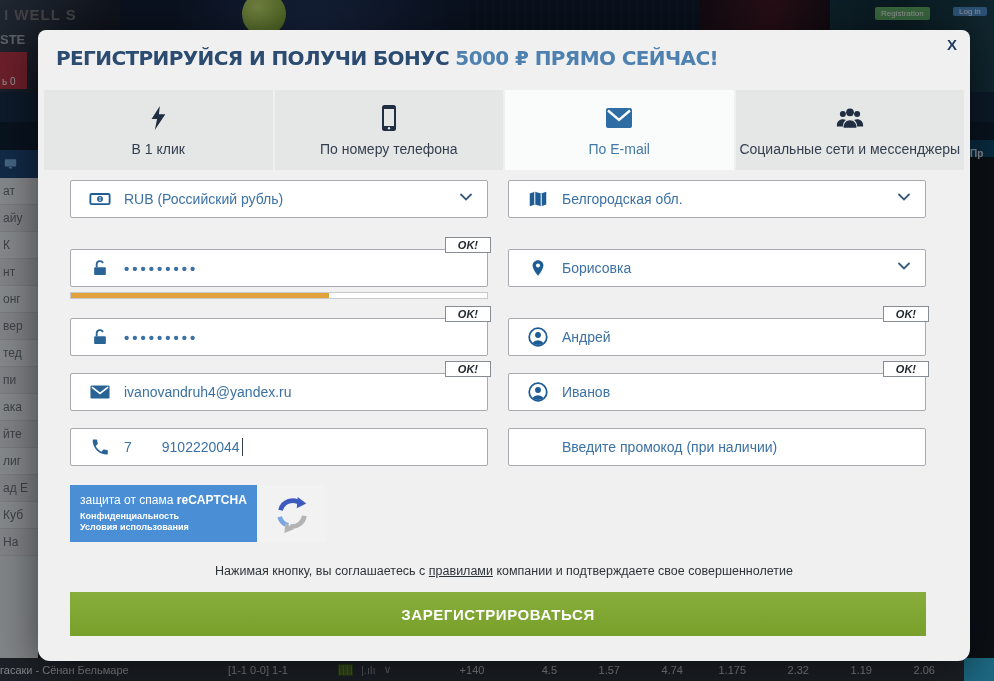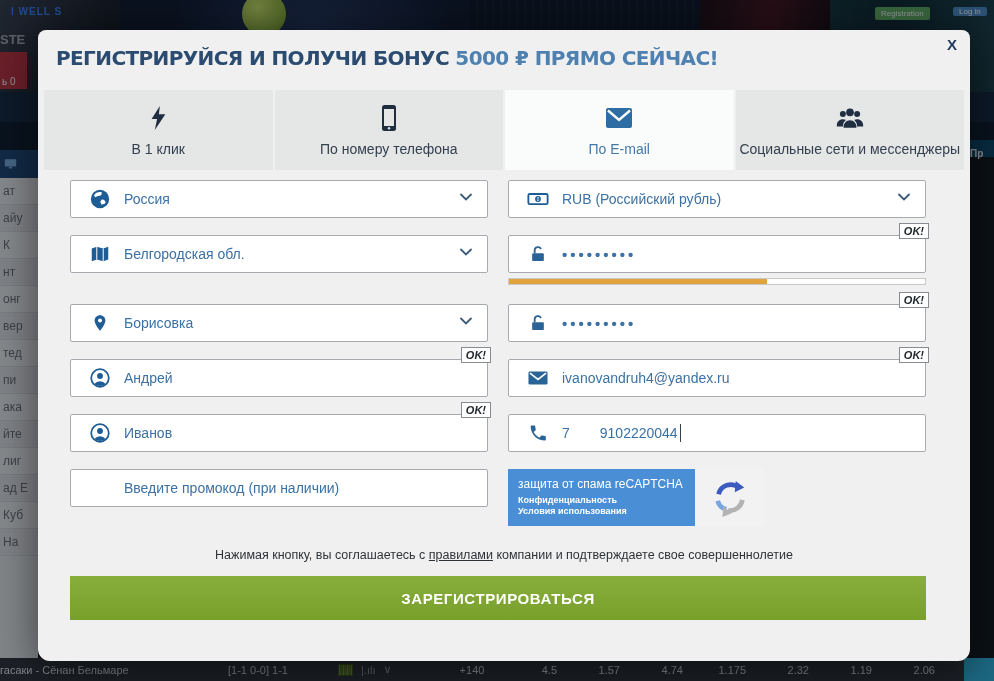--- a/index.html
+++ b/index.html
@@ -11,21 +11,21 @@
   .bg { position:absolute; inset:0; }
   .banner { position:absolute; left:0; top:0; width:994px; height:92px; background:#10131c; overflow:hidden; }
   .seg { position:absolute; top:0; height:92px; }
   .segA { left:0;   width:120px; background:linear-gradient(120deg,#3a4250,#181c26 70%); }
   .segB { left:120px; width:350px; background:radial-gradient(circle at 55% 40%, #24355c 0%, #101a2e 70%); }
   .segC { left:470px; width:230px; background:repeating-linear-gradient(90deg,#0e1726 0 6px,#111c2e 6px 8px); }
   .segD { left:700px; width:130px; background:linear-gradient(100deg,#1c0d12,#43141c 50%,#120a0e); }
   .segE { left:830px; width:164px; background:linear-gradient(90deg,#15333b,#0f2830 40%,#1b4049); }
   .ball { position:absolute; left:242px; top:-8px; width:44px; height:44px; border-radius:50%;
           background:radial-gradient(circle at 35% 35%, #cde66a, #8fb53a 70%, #5c7d22); }
-  .banner-text-top { position:absolute; left:11px; top:6px; color:#3b82f6; font-weight:bold; font-size:10px; letter-spacing:1px; }
+  .banner-text-top { position:absolute; left:4px; top:6px; color:#737373; font-weight:bold; font-size:15px; letter-spacing:1px; }
   .banner-text-mid { position:absolute; left:0px; top:32px; color:#a7abb3; font-weight:bold; font-size:13px; }
   .banner-red { position:absolute; left:0; top:52px; width:27px; height:37px; background:#c2333f;
                 color:#fff; font-size:10px; display:flex; align-items:flex-end; padding:2px; }
   .btn-reg { position:absolute; left:875px; top:7px; background:#63b163; color:#fff; font-size:8px;
              padding:2px 6px; border-radius:2px; }
   .btn-login { position:absolute; left:953px; top:7px; background:#4f8ecb; color:#fff; font-size:8px;
                padding:0 6px; border-radius:2px; }
   .nav1 { position:absolute; left:0; top:92px; width:994px; height:30px; background:#16293f; }
   .nav2 { position:absolute; left:0; top:122px; width:994px; height:28px; background:#0e1c2c; }
   .main-dark { position:absolute; left:0; top:150px; width:994px; height:508px; background:#14181d; }
@@ -71,31 +71,31 @@
   .cell.tall { margin-bottom:31px; }
   .cell.last { margin-bottom:0; height:57px; }
   .fieldbox { position:absolute; inset:0; background:#fff; border:1px solid #a7abb0; border-radius:2px;
               display:flex; align-items:center; padding:0 13px 0 17px; cursor:pointer; }
   .field-icon { width:24px; display:flex; justify-content:center; margin-right:12px; flex:0 0 auto; }
   .field-icon.spacer { visibility:hidden; }
   .field-text { font-size:14px; color:#3b71a4; }
   .field-text.masked { font-size:15px; letter-spacing:3px; font-weight:bold; line-height:1; }
   .chevron { margin-left:auto; flex:0 0 auto; }
   .ok-badge { position:absolute; top:-12px; right:-3px; background:#fff; border:1px solid #878c92;
-              font-size:11px; font-style:italic; font-weight:bold; color:#23282e; padding:0 4px;
+              font-size:11px; font-style:italic; font-weight:bold; color:#23282e; padding:0 12px;
               height:16px; line-height:14px; z-index:3; }
   .strength { position:absolute; left:0; right:0; top:43px; height:7px; background:#fdfdfd; border:1px solid #c9c9c9; }
   .strength-fill { height:100%; background:#e2a23c; }
   .phone-code { margin-right:30px; }
   .caret { width:1px; height:18px; background:#34404c; margin-left:2px; }
 
   .recaptcha { position:absolute; left:0; top:0; height:57px; display:flex; }
   .rc-left { width:187px; background:#4a8fd6; color:#fff; padding:8px 10px 0; }
   .rc-title { font-size:12px; white-space:nowrap; }
-  .rc-brand { font-weight:normal; }
+  .rc-brand { font-weight:bold; }
   .rc-links { font-size:9px; font-weight:bold; margin-top:4px; line-height:11px; max-width:120px; }
   .rc-links span { margin-right:6px; cursor:pointer; }
   .rc-logo { width:69px; background:#f2f2f2; display:flex; align-items:center; justify-content:center; }
 
   .agreement { text-align:center; font-size:12.5px; color:#2e3338; margin-top:22px; }
   .agreement .link { text-decoration:underline; cursor:pointer; }
 
   .submit { margin:14px 44px 0 32px; height:44px; background:linear-gradient(#88ad3c,#78a02a);
             color:#fff; font-weight:bold; font-size:15px; letter-spacing:.6px; display:flex;
             align-items:center; justify-content:center; cursor:pointer; }
@@ -215,37 +215,20 @@
         </svg>
         <span class="tab-label">Социальные сети и мессенджеры</span>
       </div>
     </div>
 
     <div class="form">
 
       <div class="cell">
         <div class="fieldbox">
           <span class="field-icon">
-            <svg width="22" height="22" viewBox="0 0 24 24">
-              <circle cx="12" cy="12" r="10" fill="#1e5c95"></circle>
-              <path d="M5.5 8c2-3.2 5.5-4.3 8.6-3.2l-.8 3.1-4.3 1.2-2.4 1z" fill="#fff"></path>
-              <path d="M14 12.5c3 0 4.6 1.9 3.6 4.3l-3.9 1.4-1.4-3.2z" fill="#fff"></path>
-            </svg>
-          </span>
-          <span class="field-text">Россия</span>
-          <span class="chevron">
-            <svg width="16" height="16" viewBox="0 0 16 16">
-                <polyline points="3,5.5 8,10.5 13,5.5" fill="none" stroke="#3a5a7a" stroke-width="1.8" stroke-linecap="round"></polyline>
-              </svg>
-          </span>
-        </div>
-      </div>
-      <div class="cell">
-        <div class="fieldbox">
-          <span class="field-icon">
             <svg width="24" height="22" viewBox="0 0 24 24">
               <rect x="1.5" y="6.5" width="21" height="11" rx="1.5" fill="#fff" stroke="#1e5c95" stroke-width="2"></rect>
               <circle cx="12" cy="12" r="3.2" fill="#1e5c95"></circle>
               <text x="12" y="13.8" font-size="5" fill="#fff" text-anchor="middle" font-family="Liberation Sans, sans-serif">0</text>
             </svg>
           </span>
           <span class="field-text">RUB (Российский рубль)</span>
           <span class="chevron">
             <svg width="16" height="16" viewBox="0 0 16 16">
                 <polyline points="3,5.5 8,10.5 13,5.5" fill="none" stroke="#3a5a7a" stroke-width="1.8" stroke-linecap="round"></polyline>

